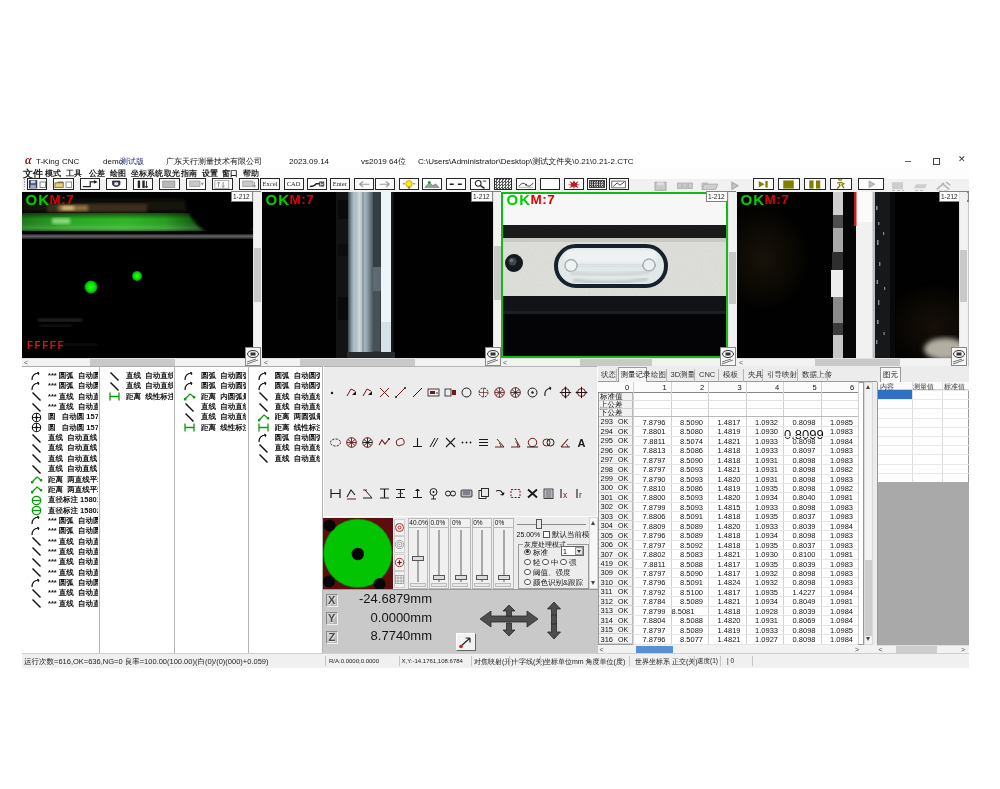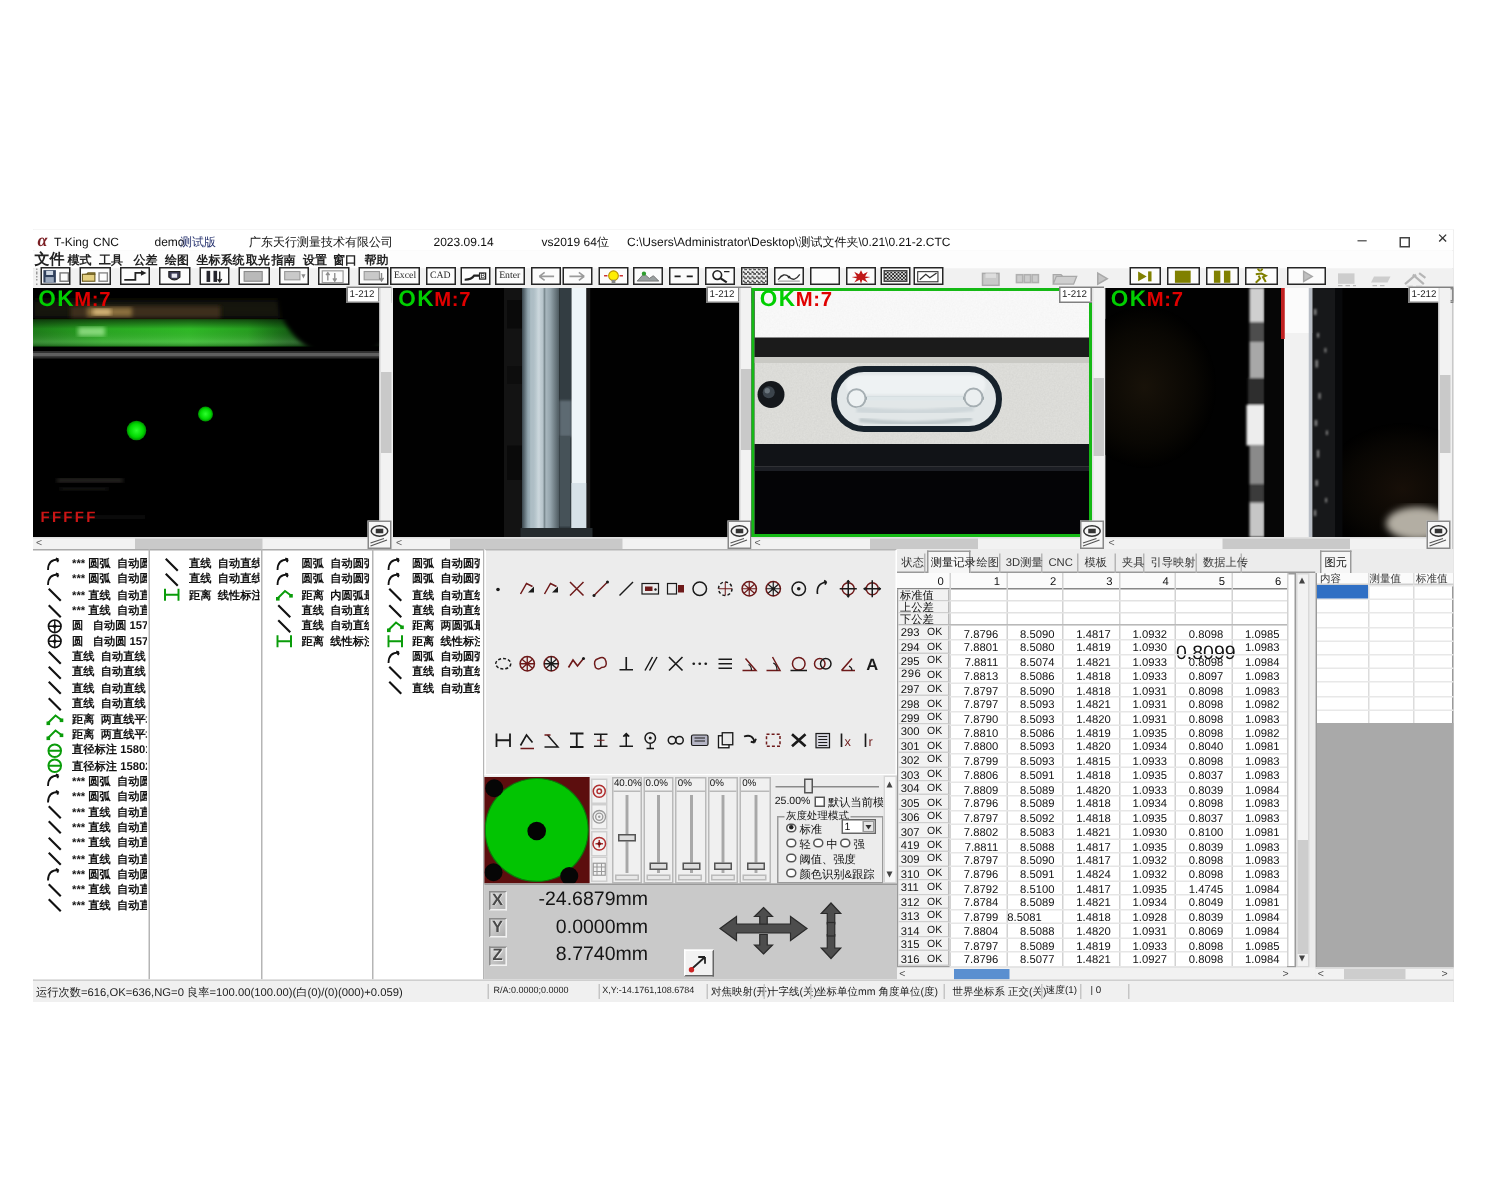--- a/index.html
+++ b/index.html
@@ -1204,21 +1204,21 @@
 <div style="position:absolute;left:600.5px;top:436.28px;font-size:7.5px;line-height:9.5px;color:#111;white-space:nowrap;">295</div>
 <div style="position:absolute;left:618px;top:436.28px;font-size:7px;line-height:9px;color:#111;white-space:nowrap;">OK</div>
 <div style="position:absolute;left:634px;top:436.78px;width:31.5px;text-align:right;font-size:7.5px;color:#111;">7.8811</div>
 <div style="position:absolute;left:671.5px;top:436.78px;width:31.5px;text-align:right;font-size:7.5px;color:#111;">8.5074</div>
 <div style="position:absolute;left:709px;top:436.78px;width:31.5px;text-align:right;font-size:7.5px;color:#111;">1.4821</div>
 <div style="position:absolute;left:746.5px;top:436.78px;width:31.5px;text-align:right;font-size:7.5px;color:#111;">1.0933</div>
 <div style="position:absolute;left:784px;top:436.78px;width:31.5px;text-align:right;font-size:7.5px;color:#111;">0.8098</div>
 <div style="position:absolute;left:821.5px;top:436.78px;width:31.5px;text-align:right;font-size:7.5px;color:#111;">1.0984</div>
 <div style="position:absolute;left:633px;top:445.28px;width:225px;height:1px;background:#e6e6e6;"></div>
 <div style="position:absolute;left:598.5px;top:445.52px;width:34.5px;height:9.44px;background:#f2f2f2;border-bottom:1px solid #cfcfcf;border-right:1px solid #b9b9b9;"></div>
-<div style="position:absolute;left:600.5px;top:445.71999999999997px;font-size:7.5px;line-height:9.5px;color:#111;white-space:nowrap;font-family:Liberation Mono, monospace;">296</div>
+<div style="position:absolute;left:600.5px;top:445.71999999999997px;font-size:7.5px;line-height:9.5px;color:#111;white-space:nowrap;">296</div>
 <div style="position:absolute;left:618px;top:445.71999999999997px;font-size:7px;line-height:9px;color:#111;white-space:nowrap;">OK</div>
 <div style="position:absolute;left:634px;top:446.21999999999997px;width:31.5px;text-align:right;font-size:7.5px;color:#111;">7.8813</div>
 <div style="position:absolute;left:671.5px;top:446.21999999999997px;width:31.5px;text-align:right;font-size:7.5px;color:#111;">8.5086</div>
 <div style="position:absolute;left:709px;top:446.21999999999997px;width:31.5px;text-align:right;font-size:7.5px;color:#111;">1.4818</div>
 <div style="position:absolute;left:746.5px;top:446.21999999999997px;width:31.5px;text-align:right;font-size:7.5px;color:#111;">1.0933</div>
 <div style="position:absolute;left:784px;top:446.21999999999997px;width:31.5px;text-align:right;font-size:7.5px;color:#111;">0.8097</div>
 <div style="position:absolute;left:821.5px;top:446.21999999999997px;width:31.5px;text-align:right;font-size:7.5px;color:#111;">1.0983</div>
 <div style="position:absolute;left:633px;top:454.71999999999997px;width:225px;height:1px;background:#e6e6e6;"></div>
 <div style="position:absolute;left:598.5px;top:454.96px;width:34.5px;height:9.44px;background:#f2f2f2;border-bottom:1px solid #cfcfcf;border-right:1px solid #b9b9b9;"></div>
 <div style="position:absolute;left:600.5px;top:455.15999999999997px;font-size:7.5px;line-height:9.5px;color:#111;white-space:nowrap;">297</div>
@@ -1360,21 +1360,21 @@
 <div style="position:absolute;left:784px;top:578.3800000000003px;width:31.5px;text-align:right;font-size:7.5px;color:#111;">0.8098</div>
 <div style="position:absolute;left:821.5px;top:578.3800000000003px;width:31.5px;text-align:right;font-size:7.5px;color:#111;">1.0983</div>
 <div style="position:absolute;left:633px;top:586.8800000000003px;width:225px;height:1px;background:#e6e6e6;"></div>
 <div style="position:absolute;left:598.5px;top:587.1200000000003px;width:34.5px;height:9.44px;background:#f2f2f2;border-bottom:1px solid #cfcfcf;border-right:1px solid #b9b9b9;"></div>
 <div style="position:absolute;left:600.5px;top:587.3200000000004px;font-size:7.5px;line-height:9.5px;color:#111;white-space:nowrap;">311</div>
 <div style="position:absolute;left:618px;top:587.3200000000004px;font-size:7px;line-height:9px;color:#111;white-space:nowrap;">OK</div>
 <div style="position:absolute;left:634px;top:587.8200000000004px;width:31.5px;text-align:right;font-size:7.5px;color:#111;">7.8792</div>
 <div style="position:absolute;left:671.5px;top:587.8200000000004px;width:31.5px;text-align:right;font-size:7.5px;color:#111;">8.5100</div>
 <div style="position:absolute;left:709px;top:587.8200000000004px;width:31.5px;text-align:right;font-size:7.5px;color:#111;">1.4817</div>
 <div style="position:absolute;left:746.5px;top:587.8200000000004px;width:31.5px;text-align:right;font-size:7.5px;color:#111;">1.0935</div>
-<div style="position:absolute;left:784px;top:587.8200000000004px;width:31.5px;text-align:right;font-size:7.5px;color:#111;">1.4745</div>
+<div style="position:absolute;left:784px;top:587.8200000000004px;width:31.5px;text-align:right;font-size:7.5px;color:#111;">1.4227</div>
 <div style="position:absolute;left:821.5px;top:587.8200000000004px;width:31.5px;text-align:right;font-size:7.5px;color:#111;">1.0984</div>
 <div style="position:absolute;left:633px;top:596.3200000000004px;width:225px;height:1px;background:#e6e6e6;"></div>
 <div style="position:absolute;left:598.5px;top:596.5600000000004px;width:34.5px;height:9.44px;background:#f2f2f2;border-bottom:1px solid #cfcfcf;border-right:1px solid #b9b9b9;"></div>
 <div style="position:absolute;left:600.5px;top:596.7600000000004px;font-size:7.5px;line-height:9.5px;color:#111;white-space:nowrap;">312</div>
 <div style="position:absolute;left:618px;top:596.7600000000004px;font-size:7px;line-height:9px;color:#111;white-space:nowrap;">OK</div>
 <div style="position:absolute;left:634px;top:597.2600000000004px;width:31.5px;text-align:right;font-size:7.5px;color:#111;">7.8784</div>
 <div style="position:absolute;left:671.5px;top:597.2600000000004px;width:31.5px;text-align:right;font-size:7.5px;color:#111;">8.5089</div>
 <div style="position:absolute;left:709px;top:597.2600000000004px;width:31.5px;text-align:right;font-size:7.5px;color:#111;">1.4821</div>
 <div style="position:absolute;left:746.5px;top:597.2600000000004px;width:31.5px;text-align:right;font-size:7.5px;color:#111;">1.0934</div>
 <div style="position:absolute;left:784px;top:597.2600000000004px;width:31.5px;text-align:right;font-size:7.5px;color:#111;">0.8049</div>

